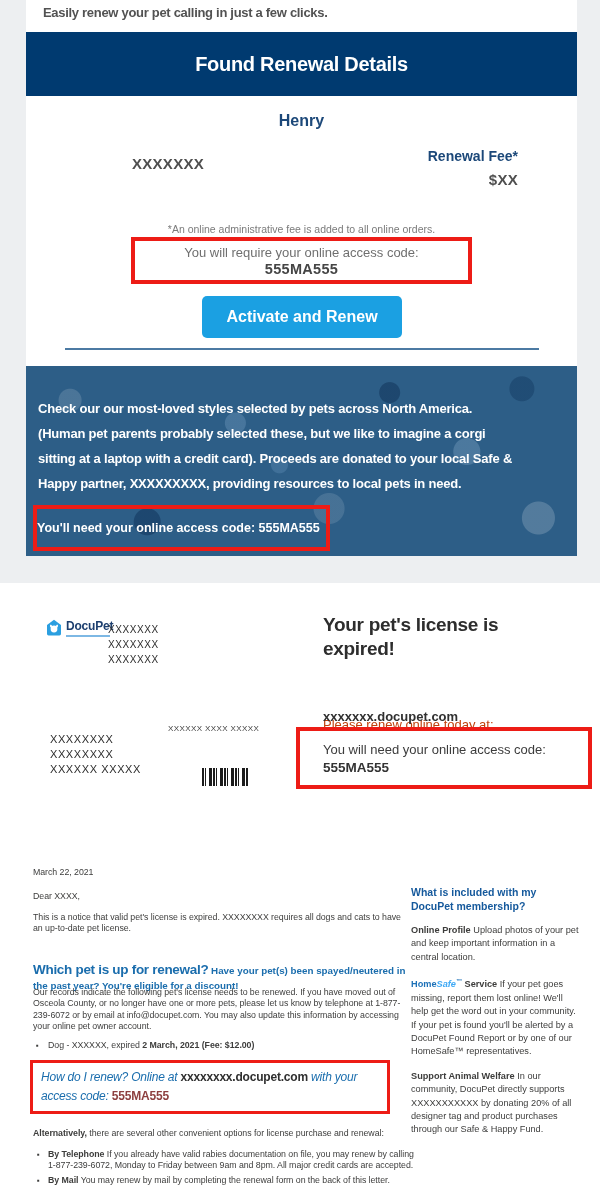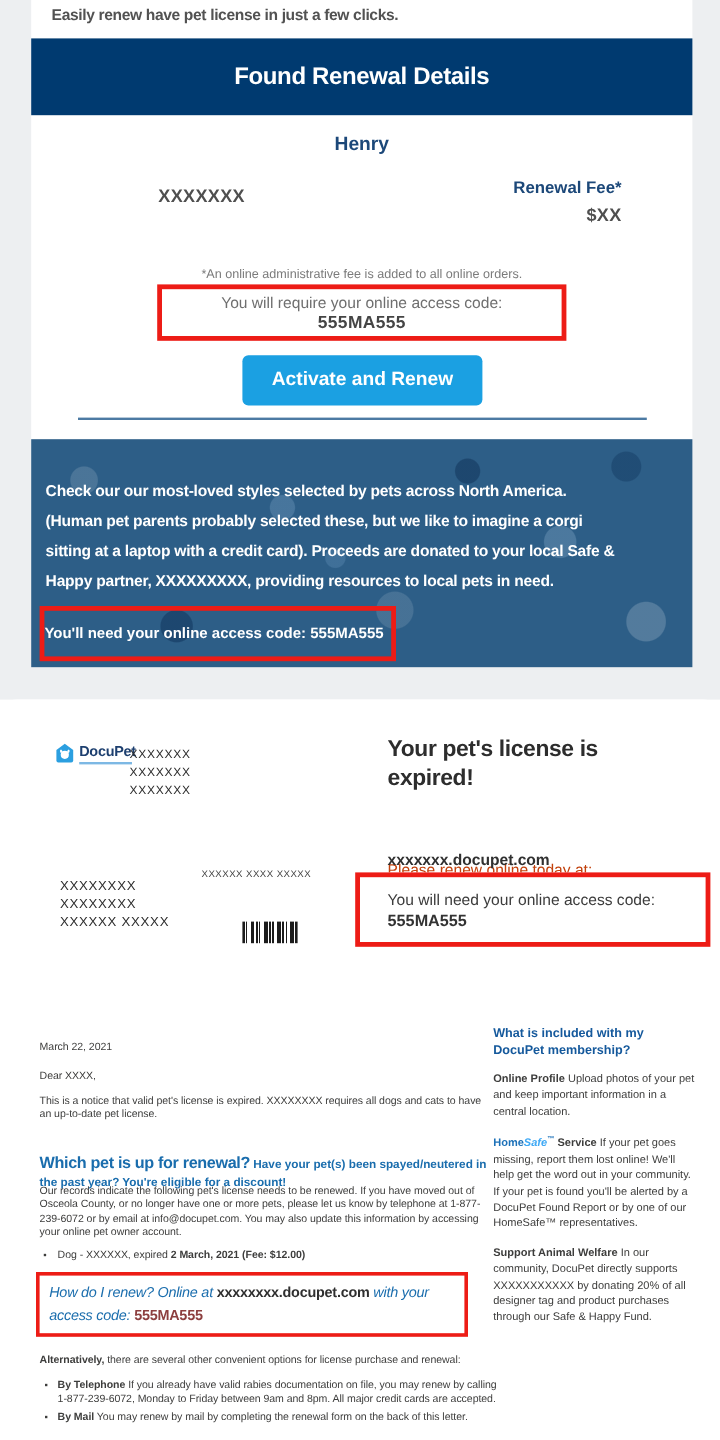--- a/index.html
+++ b/index.html
@@ -68,38 +68,38 @@
   .pet-bullet { position:absolute; left:36px; top:457px; padding-left:12px; }
   .pet-bullet::before { content:"▪"; position:absolute; left:0; top:0; font-size:8px; }
   .how-box { position:absolute; left:30px; top:477px; width:360px; min-height:45px; border:3px solid #ed1c16; padding:5px 8px; font-size:12px; font-style:italic; color:#1a6dad; line-height:19px; letter-spacing:-0.2px; background:#fff; }
   .how-url  { font-style:normal; font-weight:bold; color:#2f2f2f; }
   .how-code { font-style:normal; font-weight:bold; color:#8d3f3f; }
   .l-alt { position:absolute; left:33px; top:545px; width:380px; }
   .l-bullets { position:absolute; left:36px; top:566px; width:378px; }
   .bullet { position:relative; padding-left:12px; margin-bottom:3px; }
   .bullet::before { content:"▪"; position:absolute; left:1px; top:0; font-size:8px; }
 
-  .sidebar { position:absolute; left:411px; top:271px; width:170px; }
+  .sidebar { position:absolute; left:411px; top:302px; width:170px; }
   .sb-head { font-size:10.5px; font-weight:bold; color:#15599c; line-height:14px; }
   .sb-item { margin-top:11px; font-size:9.2px; line-height:13.4px; color:#3d3d3c; }
   .bold { font-weight:bold; }
   .hs-home { font-weight:bold; color:#1d71b8; }
   .hs-safe { font-weight:bold; font-style:italic; color:#3fa9f5; }
   .hs-tm { font-weight:bold; color:#1d71b8; font-size:6px; vertical-align:super; }
   .hs-service { font-weight:bold; }
 </style>
 </head>
 <body>
 
 <div id="page">
 
   <div class="top-bg"></div>
 
   <section class="email-card">
-    <div class="email-intro">Easily renew have pet license in just a few clicks.</div>
+    <div class="email-intro">Easily renew your pet calling in just a few clicks.</div>
 
     <header class="navy-band">
       <h1>Found Renewal Details</h1>
     </header>
 
     <div class="pet-name">Henry</div>
 
     <div class="col expires">
       <div class="col-value">XXXXXXX</div>
     </div>

